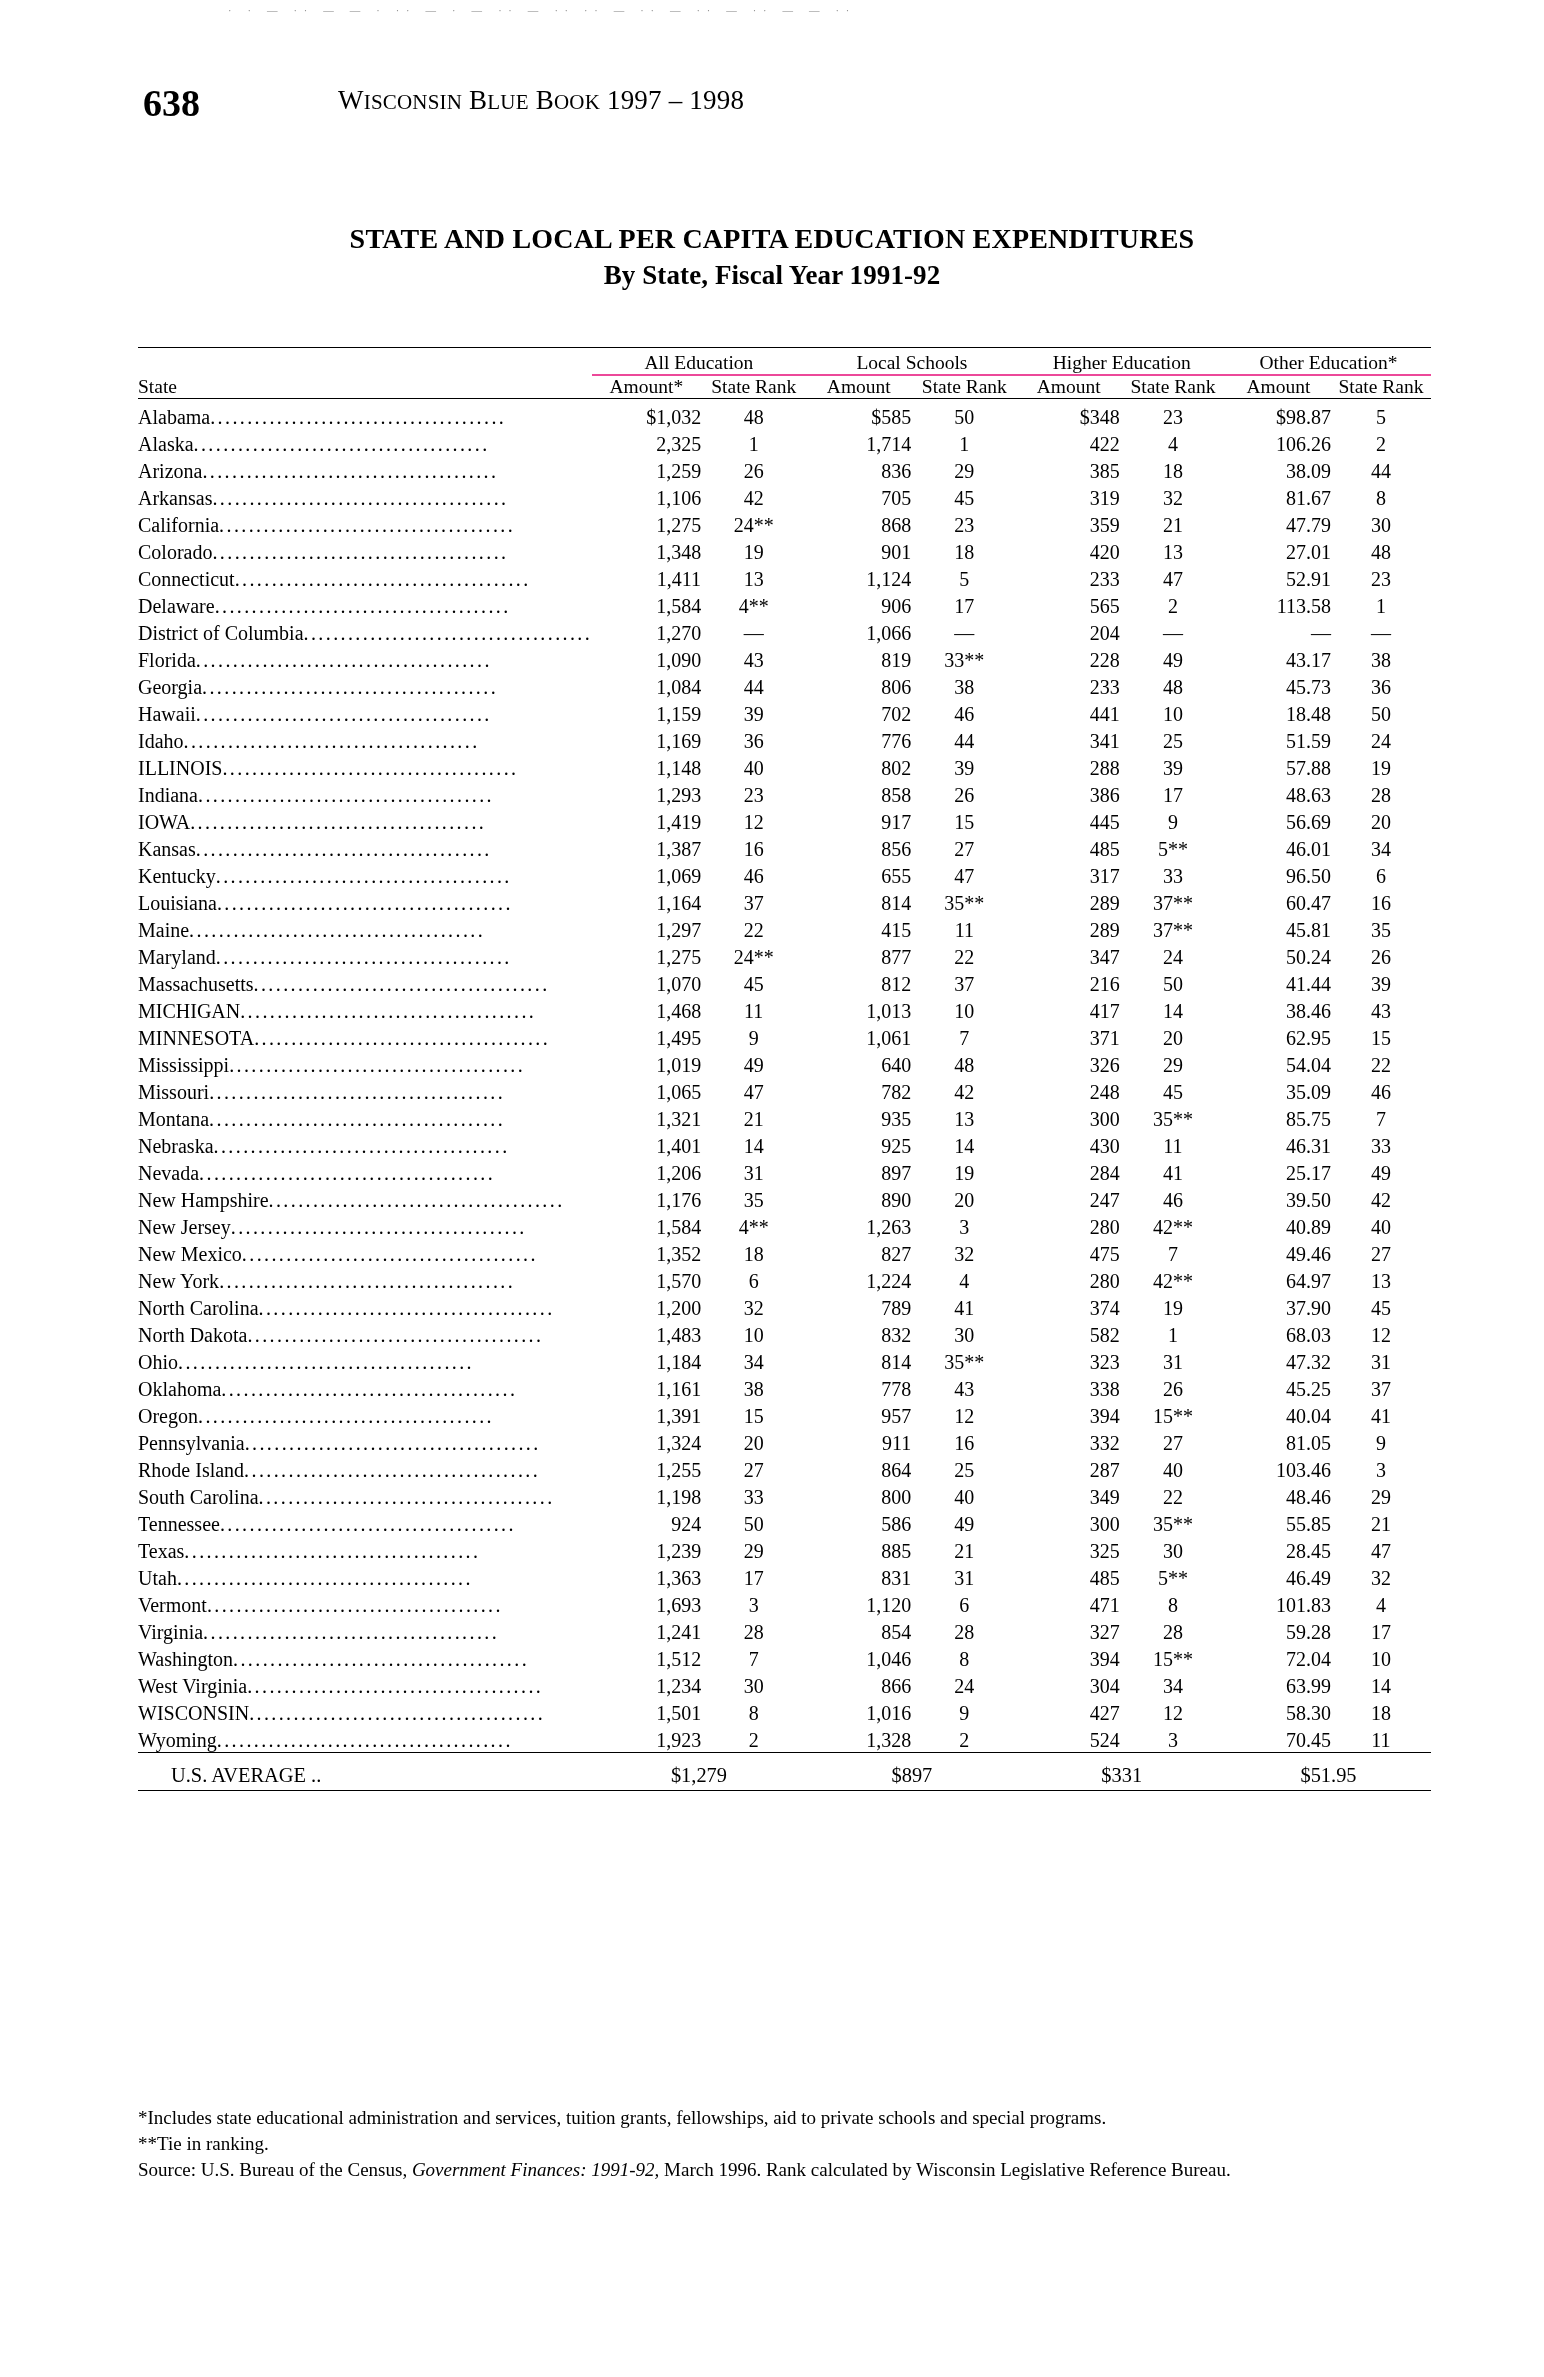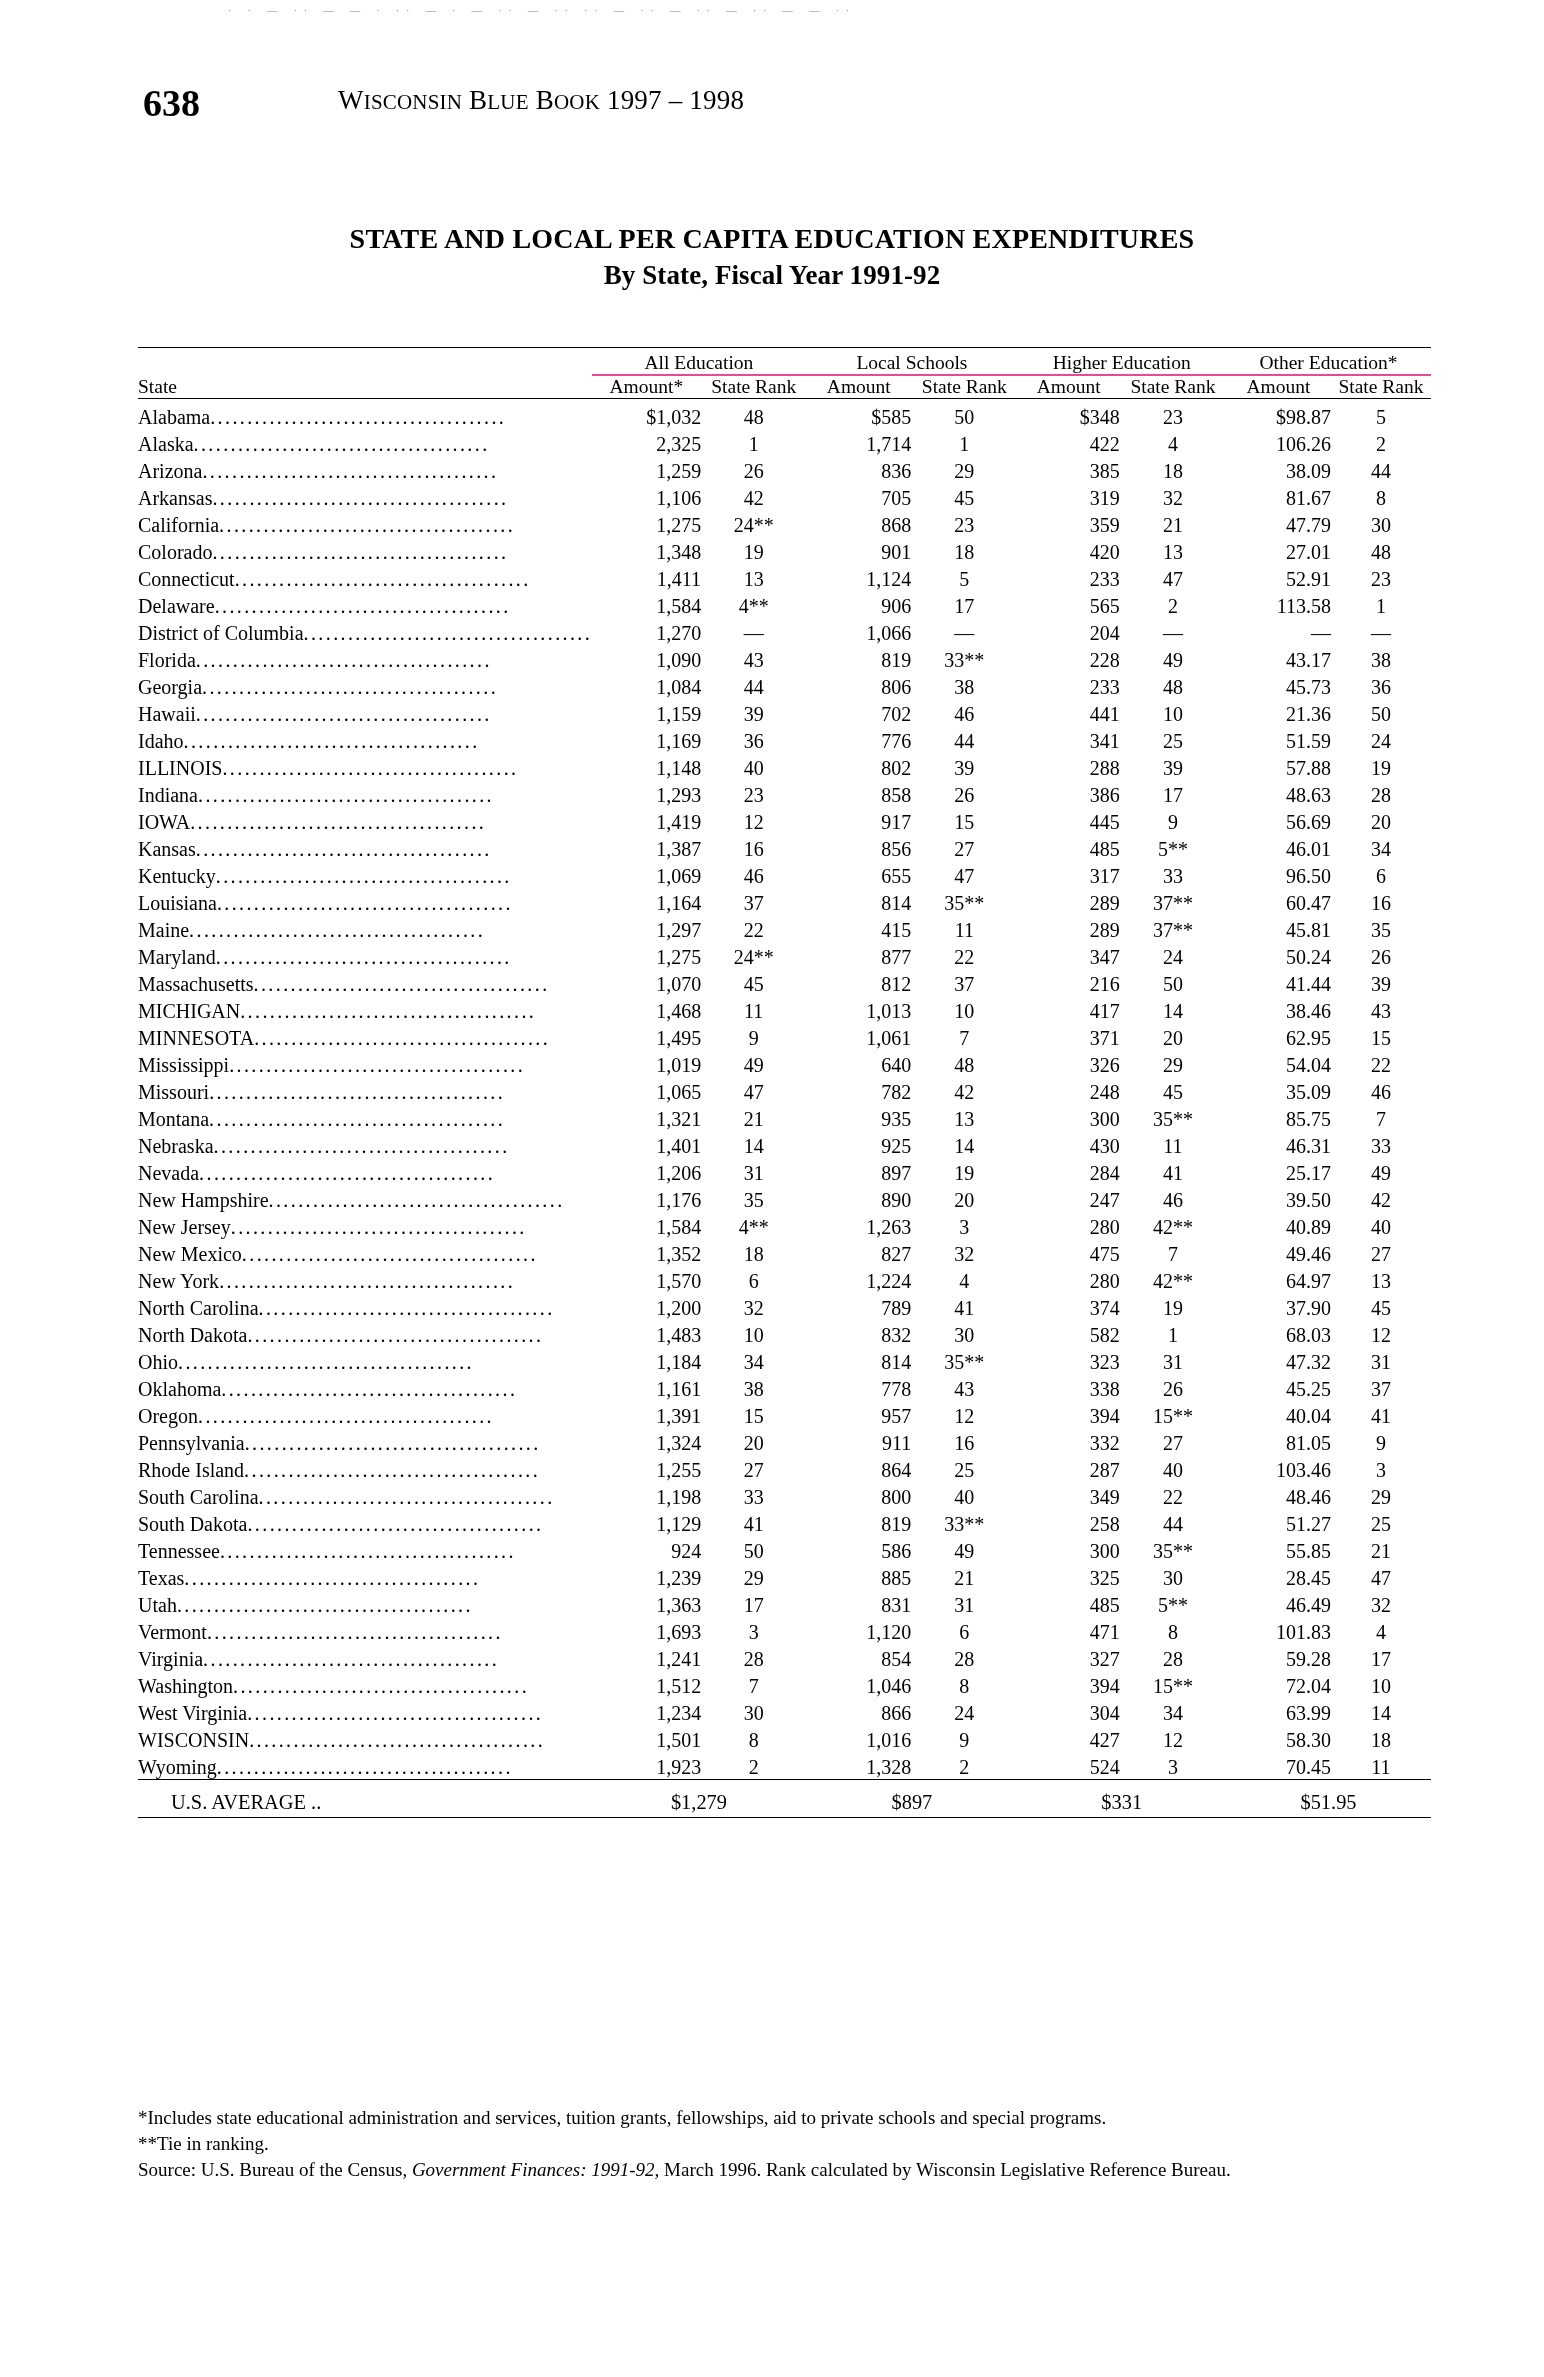--- a/index.html
+++ b/index.html
@@ -376,21 +376,21 @@
             <td class="rank">36</td>
           </tr>
           <tr>
             <td class="state"><span class="statename">Hawaii</span><span class="leaders" style="max-width: 389px;"> ........................................</span></td>
             <td class="num">1,159</td>
             <td class="rank">39</td>
             <td class="num">702</td>
             <td class="rank">46</td>
             <td class="num">441</td>
             <td class="rank">10</td>
-            <td class="num">21.36</td>
+            <td class="num">18.48</td>
             <td class="rank">50</td>
           </tr>
           <tr>
             <td class="state"><span class="statename">Idaho</span><span class="leaders" style="max-width: 401px;"> ........................................</span></td>
             <td class="num">1,169</td>
             <td class="rank">36</td>
             <td class="num">776</td>
             <td class="rank">44</td>
             <td class="num">341</td>
             <td class="rank">25</td>
@@ -699,31 +699,20 @@
             <td class="num">1,198</td>
             <td class="rank">33</td>
             <td class="num">800</td>
             <td class="rank">40</td>
             <td class="num">349</td>
             <td class="rank">22</td>
             <td class="num">48.46</td>
             <td class="rank">29</td>
           </tr>
           <tr>
-            <td class="state"><span class="statename">South Dakota</span><span class="leaders" style="max-width: 338px;"> ........................................</span></td>
-            <td class="num">1,129</td>
-            <td class="rank">41</td>
-            <td class="num">819</td>
-            <td class="rank">33**</td>
-            <td class="num">258</td>
-            <td class="rank">44</td>
-            <td class="num">51.27</td>
-            <td class="rank">25</td>
-          </tr>
-          <tr>
             <td class="state"><span class="statename">Tennessee</span><span class="leaders" style="max-width: 365px;"> ........................................</span></td>
             <td class="num">924</td>
             <td class="rank">50</td>
             <td class="num">586</td>
             <td class="rank">49</td>
             <td class="num">300</td>
             <td class="rank">35**</td>
             <td class="num">55.85</td>
             <td class="rank">21</td>
           </tr>

